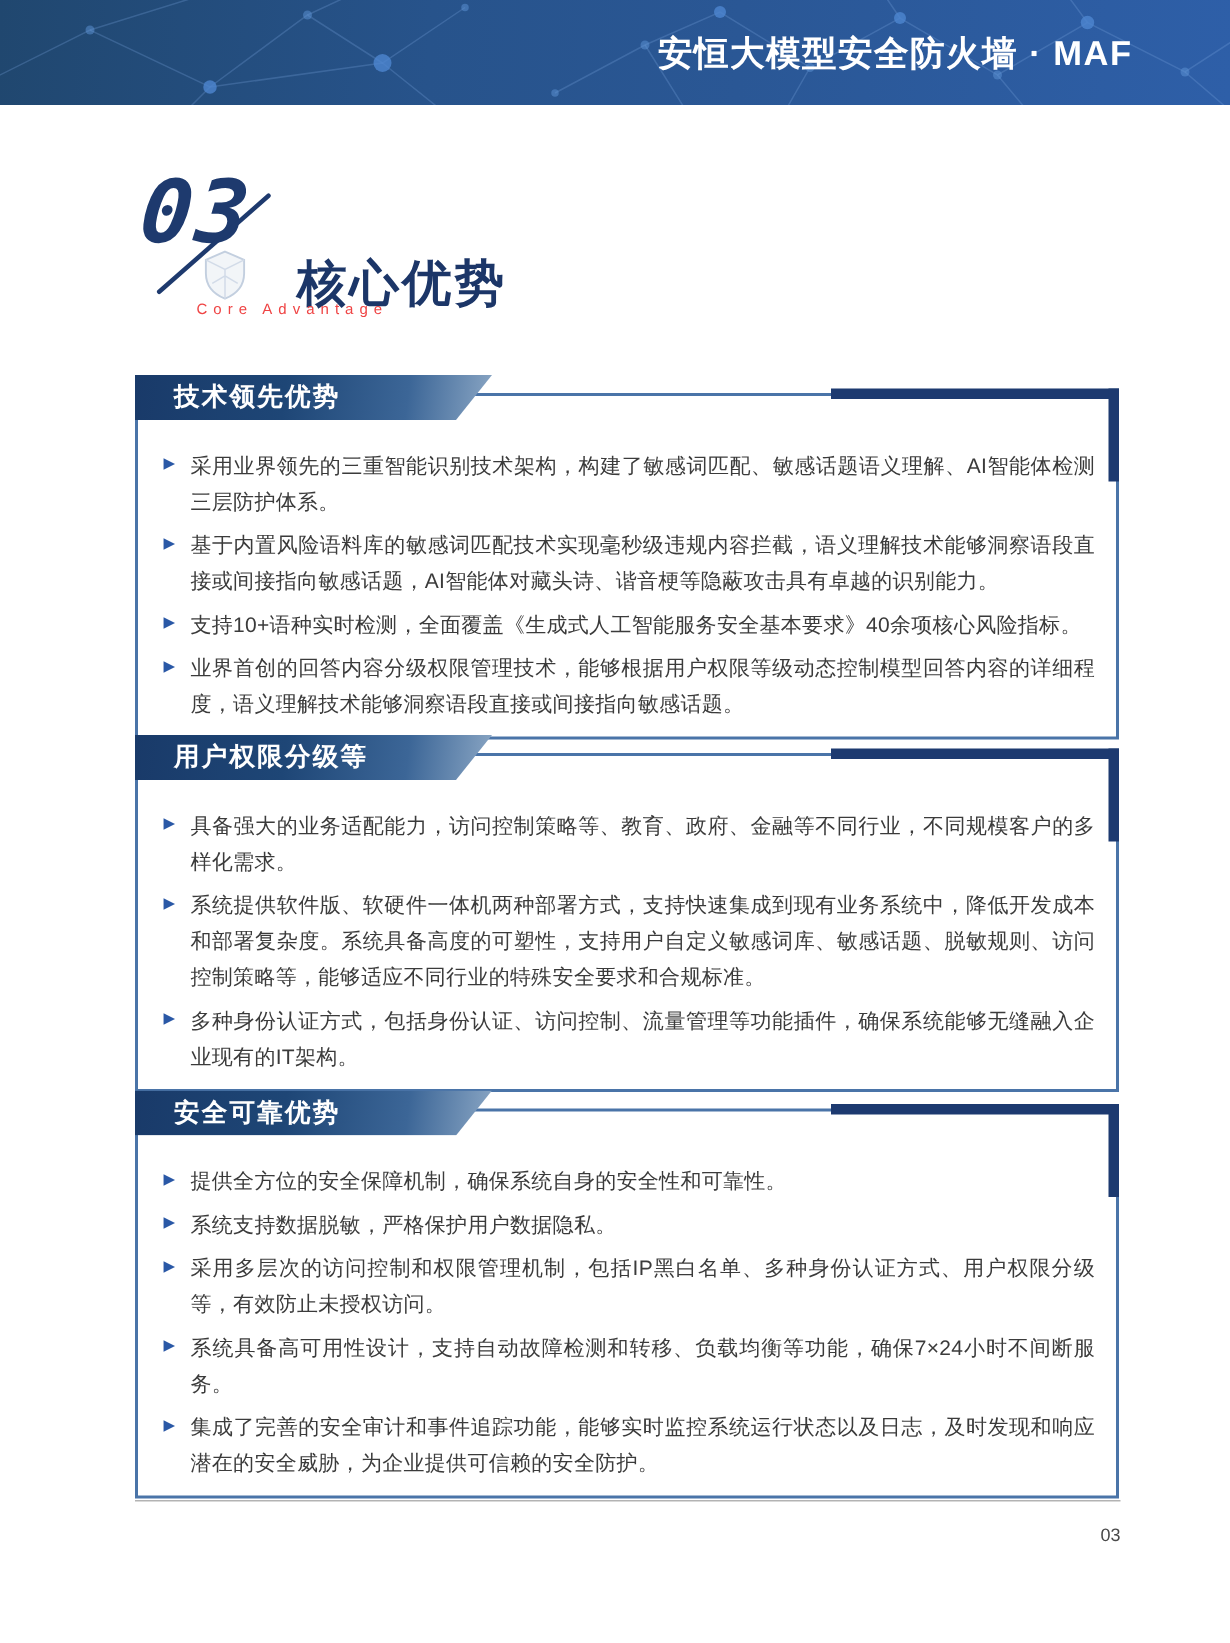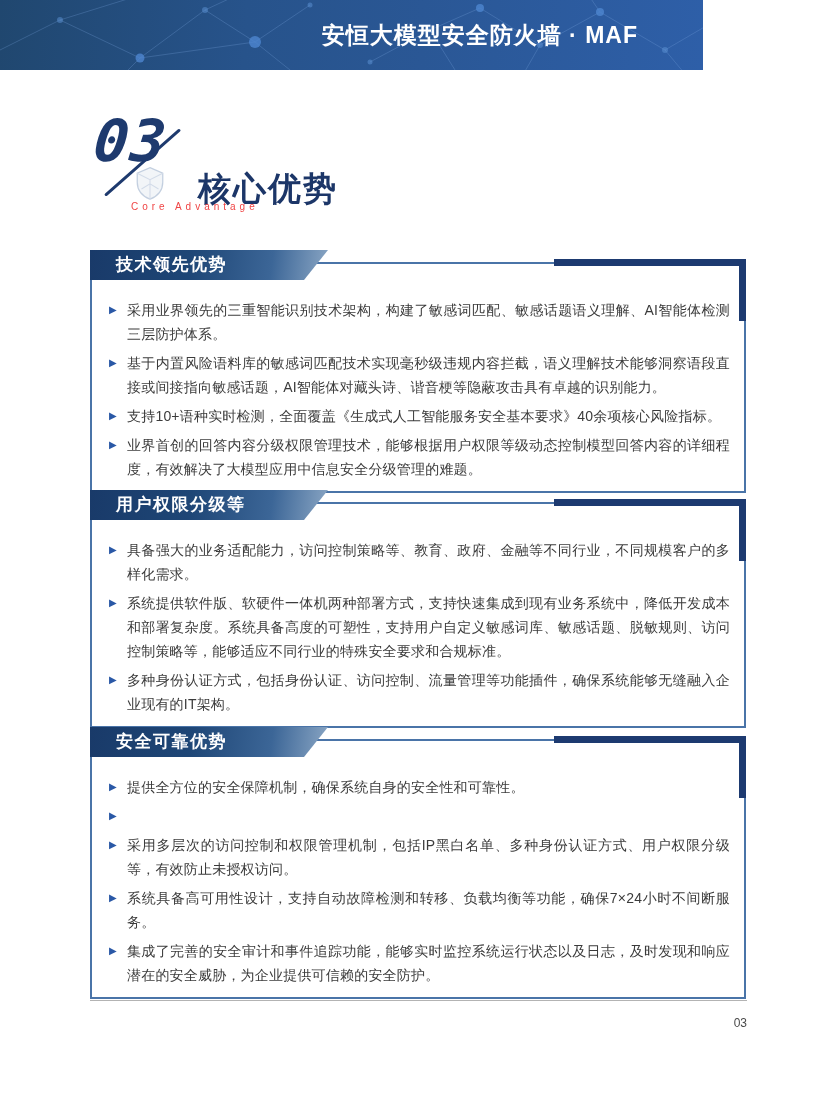--- a/index.html
+++ b/index.html
@@ -1,21 +1,21 @@
 <!DOCTYPE html>
 <html><head>
 <meta charset="utf-8">
 <style>
   * { margin:0; padding:0; box-sizing:border-box; }
   html,body { background:#ffffff; }
   body { font-family:"Liberation Sans","DejaVu Sans",sans-serif; }
   .page { position:relative; width:820px; height:1095px; background:#ffffff; overflow:hidden; }
 
   
-  .top-banner { position:absolute; top:0; left:0; width:703px; height:70px;
+  .top-banner { position:absolute; top:0; left:0; width:820px; height:70px;
     background:linear-gradient(93deg,#20476f 0%,#27538b 35%,#2a5795 60%,#2e5fa8 100%);
     overflow:hidden; }
   .mesh { position:absolute; top:0; left:0; }
   .top-title { position:absolute; top:0; right:65px; height:70px; line-height:70px;
     color:#ffffff; font-size:23px; font-weight:bold; letter-spacing:1px; }
 
   
   .chapter-num { position:absolute; left:94px; top:112px;
     font-family:"DejaVu Sans Mono","Liberation Mono",monospace;
     font-style:italic; font-weight:bold; font-size:58px; line-height:1;
@@ -104,21 +104,21 @@
       <div class="bullet">
         <span class="tri">▶</span>
         <p class="btext">基于内置风险语料库的敏感词匹配技术实现毫秒级违规内容拦截，语义理解技术能够洞察语段直接或间接指向敏感话题，AI智能体对藏头诗、谐音梗等隐蔽攻击具有卓越的识别能力。</p>
       </div>
       <div class="bullet">
         <span class="tri">▶</span>
         <p class="btext">支持10+语种实时检测，全面覆盖《生成式人工智能服务安全基本要求》40余项核心风险指标。</p>
       </div>
       <div class="bullet">
         <span class="tri">▶</span>
-        <p class="btext">业界首创的回答内容分级权限管理技术，能够根据用户权限等级动态控制模型回答内容的详细程度，有效解决了大模型应用中信息安全分级管理的难题。</p>
+        <p class="btext">业界首创的回答内容分级权限管理技术，能够根据用户权限等级动态控制模型回答内容的详细程度，语义理解技术能够洞察语段直接或间接指向敏感话题。</p>
       </div>
     </div>
   </section>
 
   <section class="sec" style="top:490px">
     <div class="sec-banner">用户权限分级等</div>
     <div class="thick-h"></div>
     <div class="thick-v"></div>
     <div class="sec-box">
       <div class="bullet">
@@ -140,20 +140,21 @@
     <div class="sec-banner">安全可靠优势</div>
     <div class="thick-h"></div>
     <div class="thick-v"></div>
     <div class="sec-box">
       <div class="bullet">
         <span class="tri">▶</span>
         <p class="btext">提供全方位的安全保障机制，确保系统自身的安全性和可靠性。</p>
       </div>
       <div class="bullet">
         <span class="tri">▶</span>
+        <p class="btext">系统支持数据脱敏，严格保护用户数据隐私。</p>
       </div>
       <div class="bullet">
         <span class="tri">▶</span>
         <p class="btext">采用多层次的访问控制和权限管理机制，包括IP黑白名单、多种身份认证方式、用户权限分级等，有效防止未授权访问。</p>
       </div>
       <div class="bullet">
         <span class="tri">▶</span>
         <p class="btext">系统具备高可用性设计，支持自动故障检测和转移、负载均衡等功能，确保7×24小时不间断服务。</p>
       </div>
       <div class="bullet">

